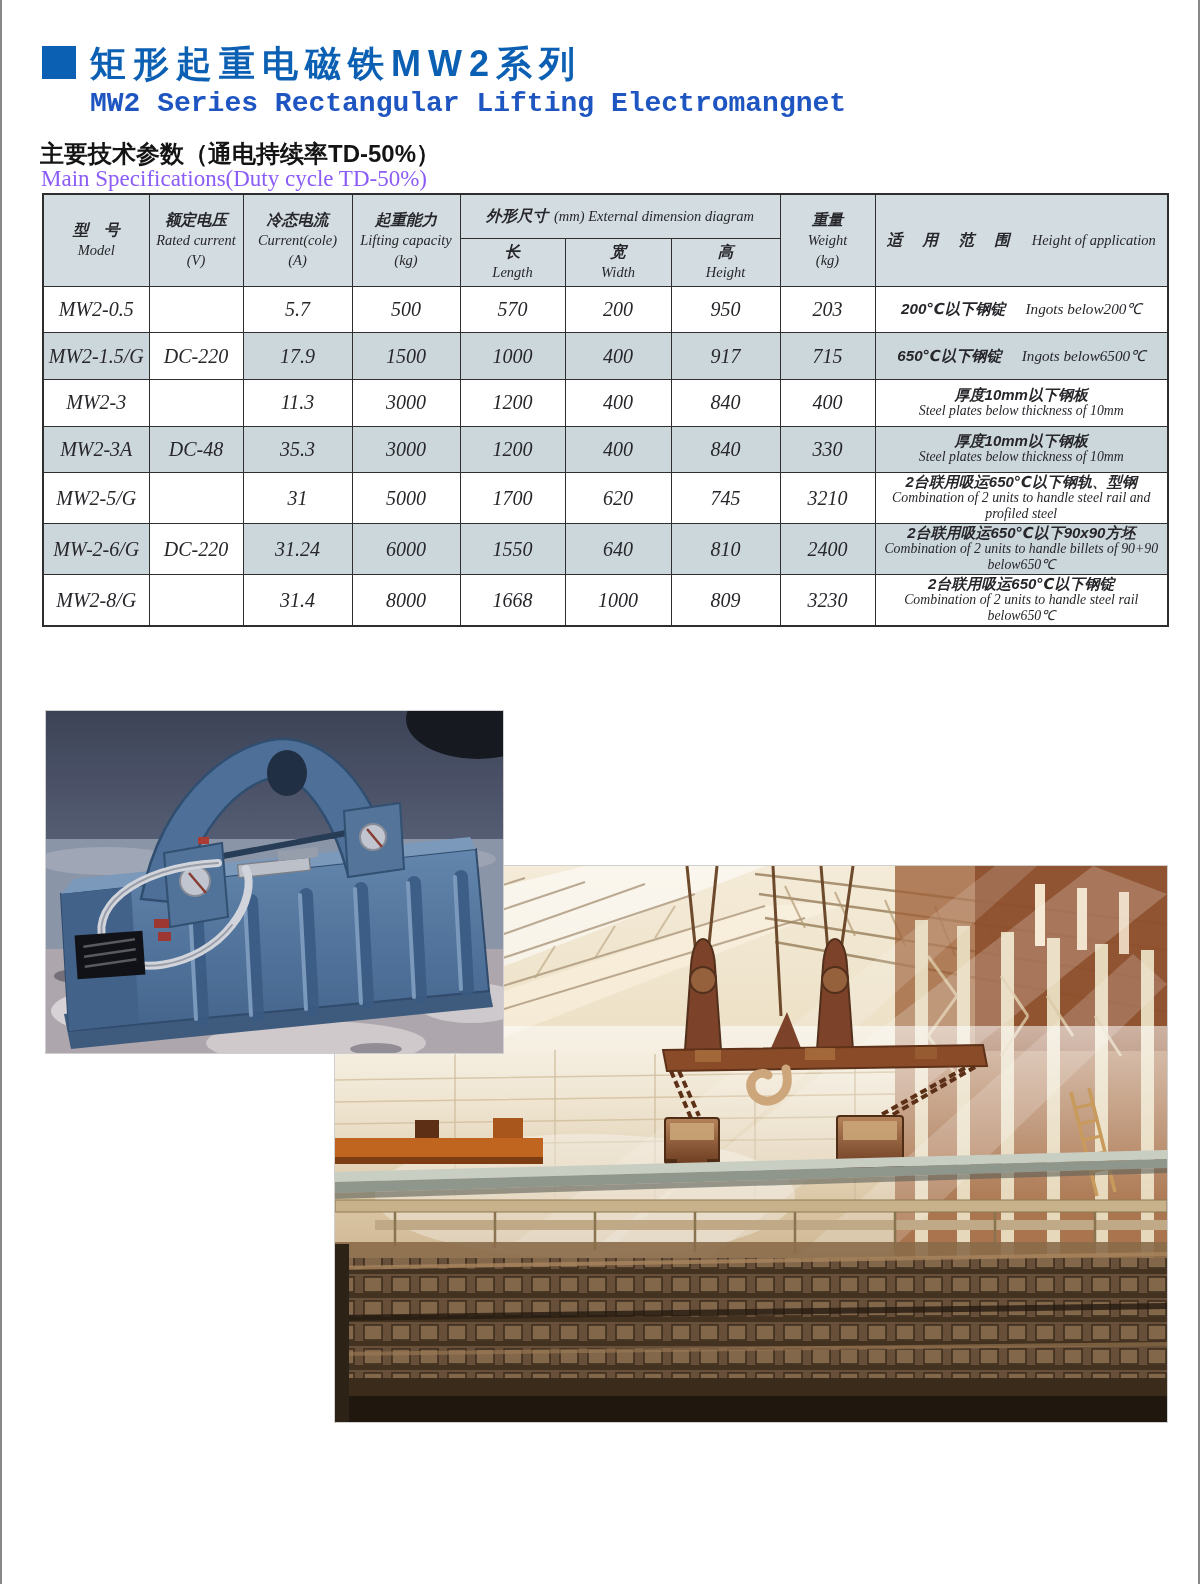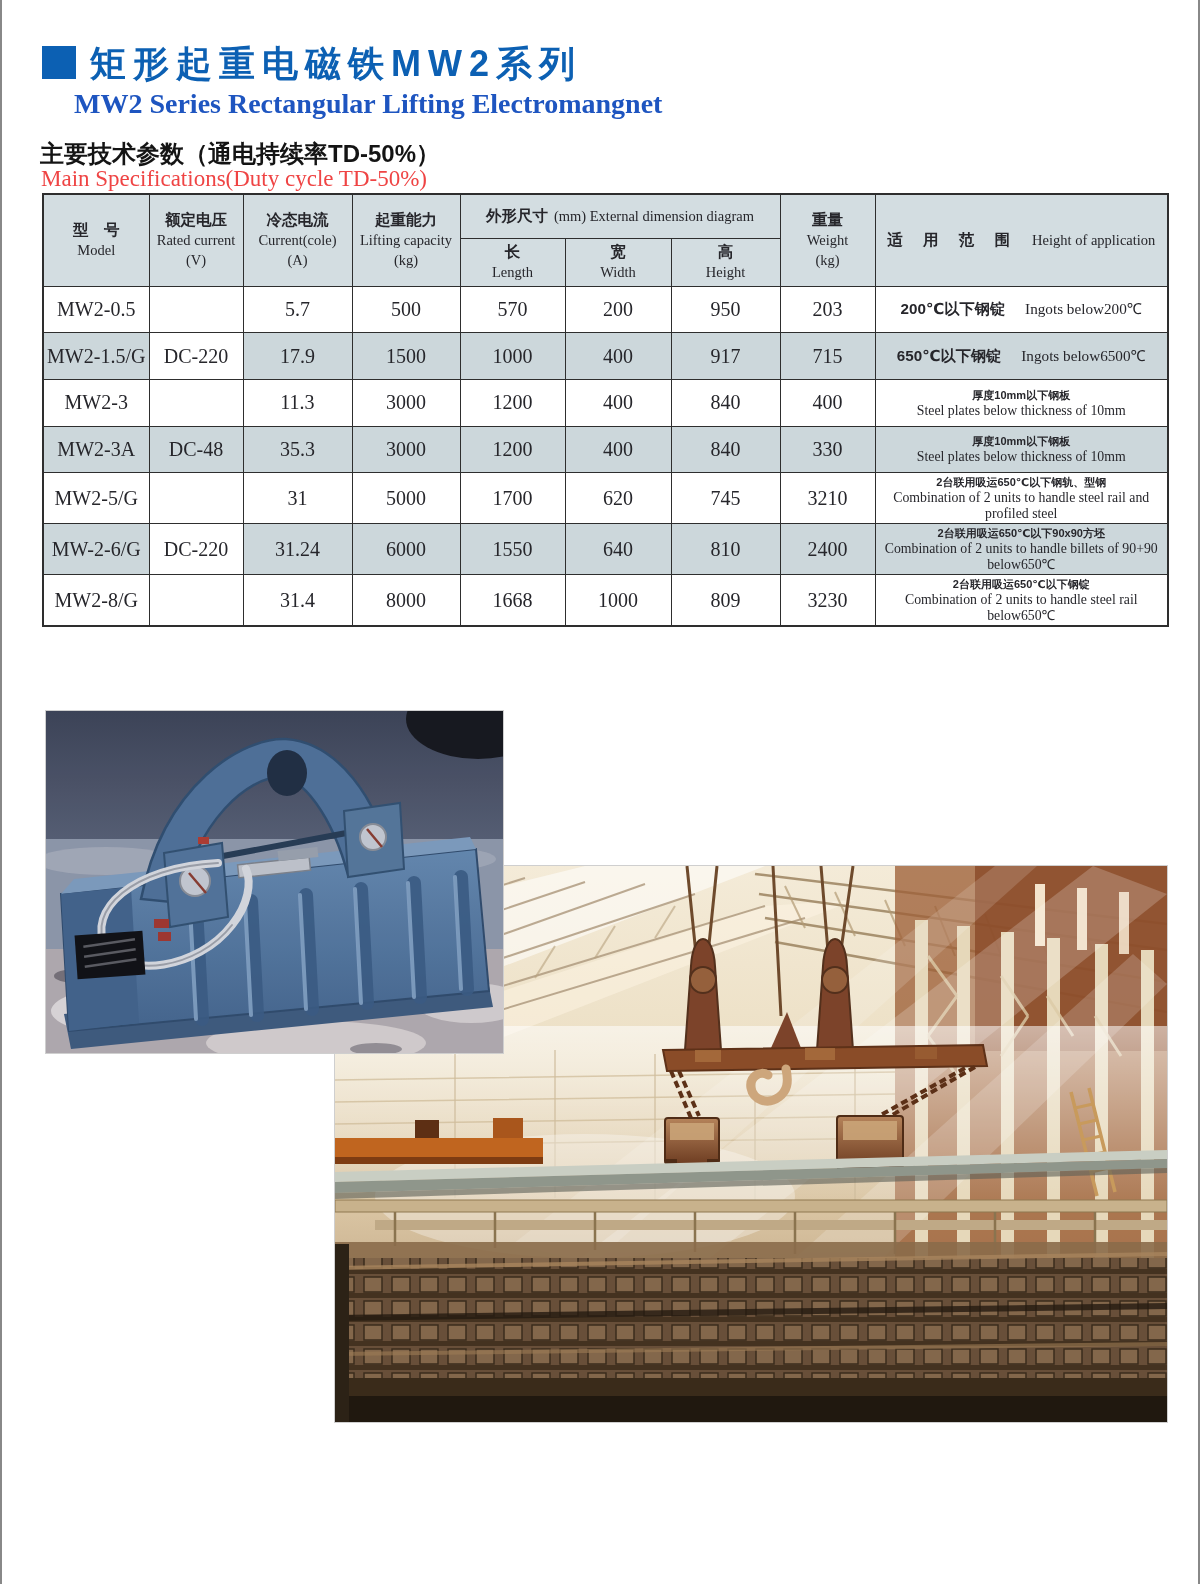--- a/index.html
+++ b/index.html
@@ -3,44 +3,44 @@
 <meta charset="utf-8">
 <style>
   html,body{margin:0;padding:0;background:#888;}
   .page{position:relative;width:1196px;height:1584px;background:#ffffff;margin:0 auto;
         font-family:"Liberation Serif",serif;overflow:hidden;}
 
   
   .bullet{position:absolute;left:40px;top:46px;width:34px;height:33px;background:#0c60b3;}
   .title-zh{position:absolute;left:88px;top:40px;margin:0;font-family:"Liberation Sans",sans-serif;
             font-weight:bold;font-size:36px;letter-spacing:7px;color:#0c60b3;white-space:nowrap;}
-  .title-en{position:absolute;left:72px;top:88px;margin:0;font-family:Liberation Serif, serif;
+  .title-en{position:absolute;left:88px;top:88px;margin:0;font-family:Liberation Mono, monospace;
             font-weight:600;font-size:28px;color:#1e55c0;white-space:nowrap;}
   .spec-zh{position:absolute;left:38px;top:138px;margin:0;font-family:"Liberation Sans",sans-serif;
            font-weight:bold;font-size:24px;color:#141414;white-space:nowrap;}
   .spec-en{position:absolute;left:39px;top:166px;margin:0;font-family:"Liberation Serif",serif;
-           font-size:23px;color:#ef4444;white-space:nowrap;}
+           font-size:23px;color:#8b5cf6;white-space:nowrap;}
 
   
-  .tblwrap{position:absolute;left:40px;top:193px;}
+  .tblwrap{position:absolute;left:40px;top:193px;font-style:italic;}
   table.t{border-collapse:collapse;table-layout:fixed;width:1125px;border:2px solid #2e2e2e;}
   .t th,.t td{border:1.5px solid #2e2e2e;text-align:center;vertical-align:middle;
               padding:1px 2px;color:#26262b;overflow:hidden;}
   .t thead th{background:#d3dde1;font-weight:normal;line-height:1.25;}
   .t thead tr:first-child{height:44px;}
   .t thead tr:last-child{height:48px;}
   .t tbody tr{height:46.7px;}
   .t tbody tr:nth-child(even) td{background:#ccd7db;}
   .t td.vwhite{background:#ffffff !important;}
   .zh{font-family:"Liberation Sans","DejaVu Sans",sans-serif;font-weight:600;font-size:15.5px;}
   .en{font-family:"Liberation Serif",serif;font-size:14.5px;}
   .unit{font-family:"Liberation Serif",serif;font-size:14.5px;}
   .c-model,.c-num{font-family:"Liberation Serif",serif;font-size:20px;margin-left:26px;}
   .c-app .app-zh{display:block;font-family:"Liberation Sans","DejaVu Sans",sans-serif;
-                 font-weight:600;font-size:11px;line-height:16px;}
+                 font-weight:600;font-size:15px;line-height:16px;}
   .c-app .app-en{display:block;font-family:"Liberation Serif",serif;font-size:13.8px;line-height:16px;}
   tr.oneline .c-app .app-zh,tr.oneline .c-app .app-en{display:inline;font-size:15.2px;}
   tr.oneline .c-app .app-zh{margin-right:16px;}
   .hdr-dims .zh{margin-right:6px;}
   .hdr-app .zh{letter-spacing:8px;margin-right:14px;font-size:15.5px;}
 
   
   .photo{position:absolute;outline:1px solid #cfcfcf;line-height:0;}
   .photo1{left:44px;top:711px;width:457px;height:342px;z-index:3;}
   .photo2{left:333px;top:866px;width:832px;height:556px;z-index:2;}

